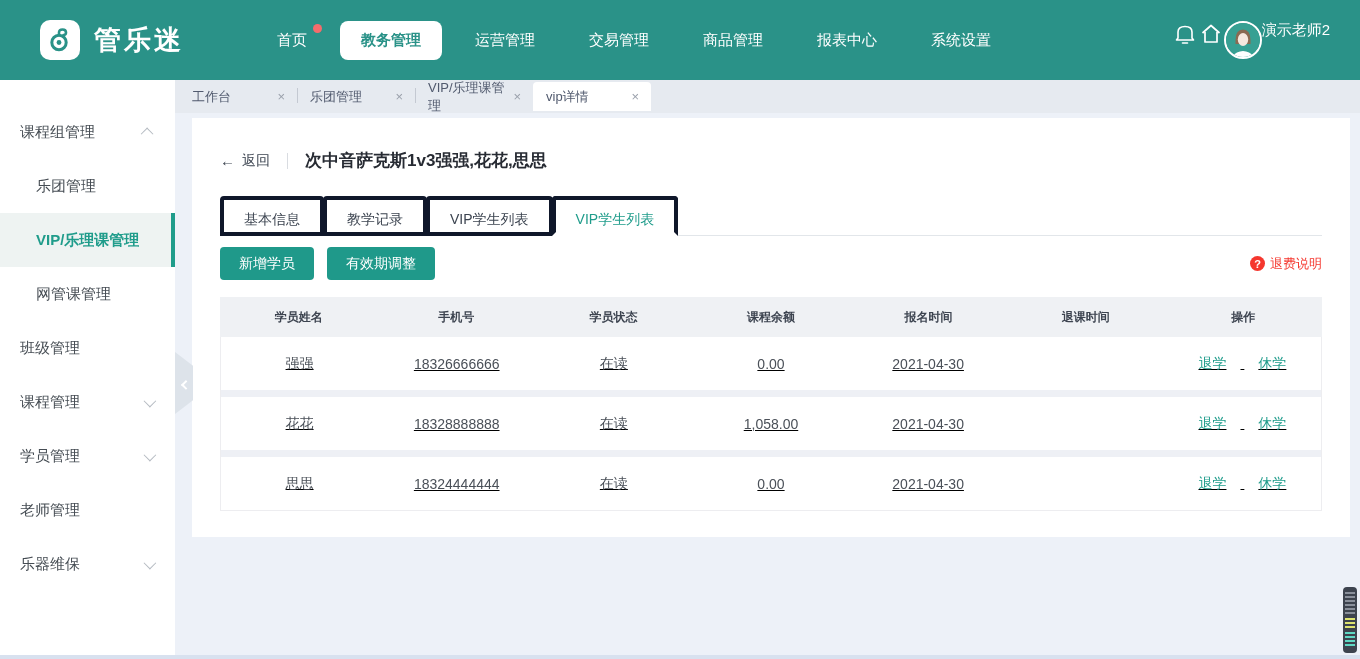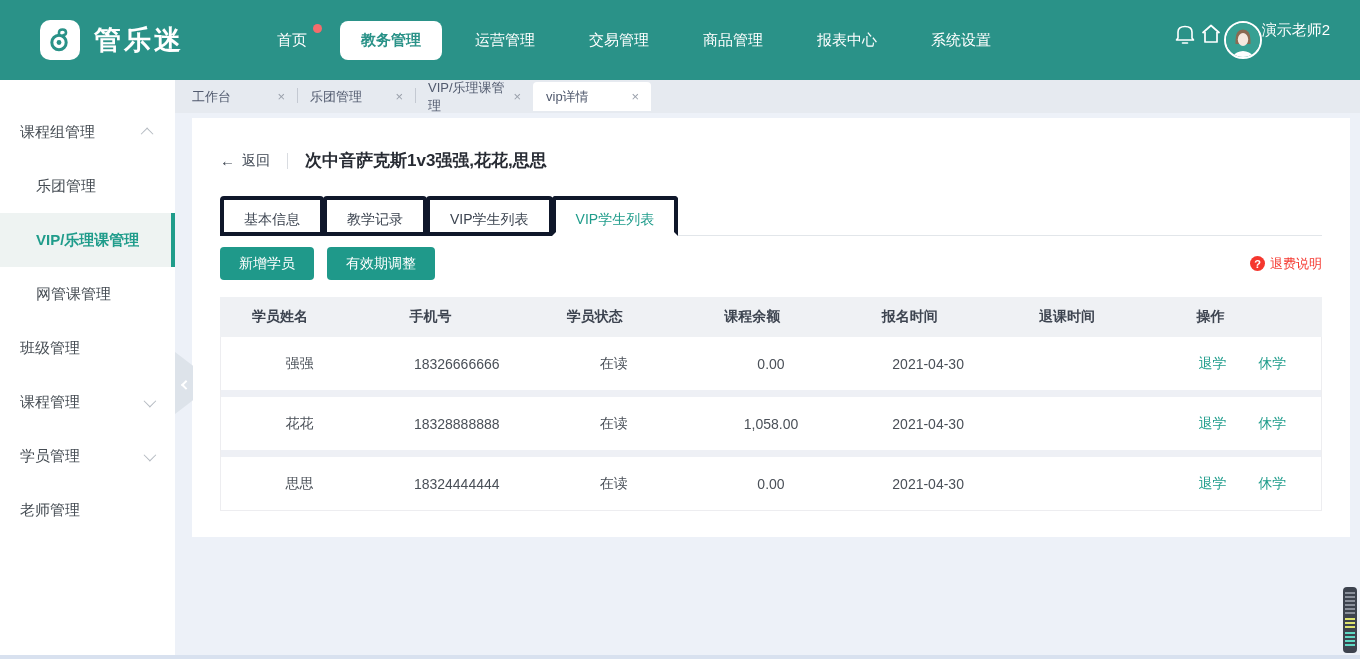--- a/index.html
+++ b/index.html
@@ -57,23 +57,23 @@
       background:#ffffff; border:4px solid #0f172a; border-radius:4px 4px 0 0; margin-right:-1px; cursor:pointer; }
   .ctab.active { color:#1f9c8b; border-bottom-color:#ffffff; }
 
   .actions-row { margin-top:11px; display:flex; align-items:center; }
   .btn { background:#1f998a; color:#ffffff; font-size:14px; padding:0 19px; height:33px; line-height:33px; border:none; border-radius:4px; margin-right:13px; cursor:pointer; font-family:inherit; }
   .refund { margin-left:auto; display:flex; align-items:center; gap:5px; color:#f5372e; font-size:13px; cursor:pointer; }
   .q-icon { width:15px; height:15px; border-radius:50%; background:#f5372e; color:#ffffff; font-size:11px; font-weight:bold; display:flex; align-items:center; justify-content:center; }
 
   .table { margin-top:17px; }
   .thead { display:flex; height:40px; background:#eff1f4; align-items:center; }
-  .th { flex:1; text-align:left; font-size:14px; font-weight:bold; color:#3d4450;margin-left:32px; }
+  .th { flex:1; text-align:center; font-size:12px; font-weight:bold; color:#3d4450; }
   .tbody { background:#eef0f5; display:flex; flex-direction:column; gap:7px; border:1px solid #ededf0; border-top:none; }
-  .trow { display:flex; height:53px; align-items:center; background:#ffffff; }
+  .trow { display:flex; height:53px; align-items:center; background:#ffffff;text-decoration:underline; }
   .td { flex:1; text-align:center; font-size:14px; color:#4a5058; }
   .op-link { color:#1f9c8b; cursor:pointer; margin:0 14px; }
 
   
   .mini-scroll { position:absolute; right:3px; bottom:6px; width:14px; height:66px; background:#3d434e; border-radius:4px; padding:5px 2px; display:flex; flex-direction:column; gap:2px; z-index:9; cursor:pointer; }
   .seg { width:100%; }
   .seg.gray { height:25px; background:repeating-linear-gradient(to bottom,#8a909b 0 2px,transparent 2px 4px); }
   .seg.yellow { height:12px; background:repeating-linear-gradient(to bottom,#dde470 0 2px,transparent 2px 4px); }
   .seg.teal { height:17px; background:repeating-linear-gradient(to bottom,#5fd8c4 0 2px,transparent 2px 4px); }
   .hscroll { position:absolute; left:0; bottom:0; width:1360px; height:4px; background:#d8e1ef; z-index:8; cursor:pointer; }
@@ -165,20 +165,24 @@
     <div class="side-item">
       <span>课程管理</span>
       <span class="chev down"></span>
     </div>
     <div class="side-item">
       <span>学员管理</span>
       <span class="chev down"></span>
     </div>
     <div class="side-item">
       <span>老师管理</span>
+    </div>
+    <div class="side-item">
+      <span>乐器维保</span>
+      <span class="chev down"></span>
     </div>
     <div class="side-item">
       
     </div>
     <div class="collapse-handle">
       <span class="collapse-chev"></span>
     </div>
   </aside>
 
   <div class="main">

